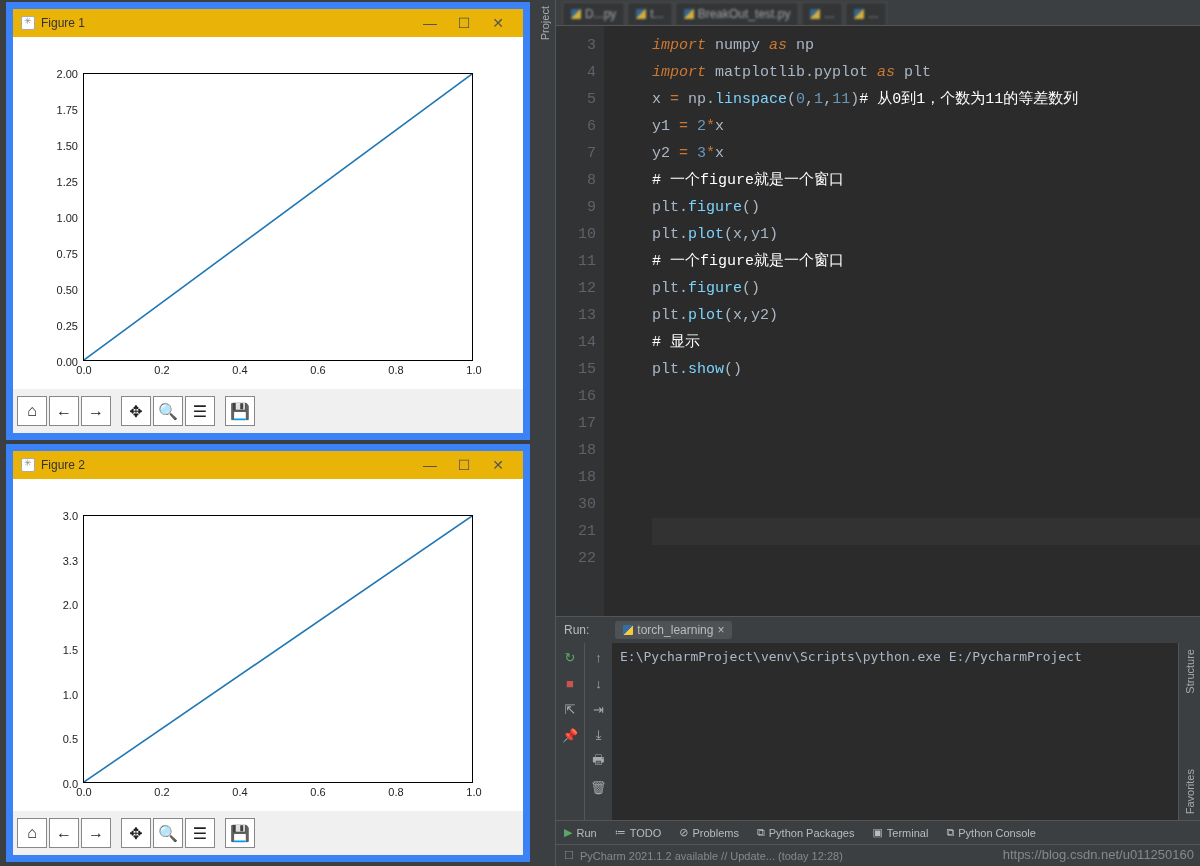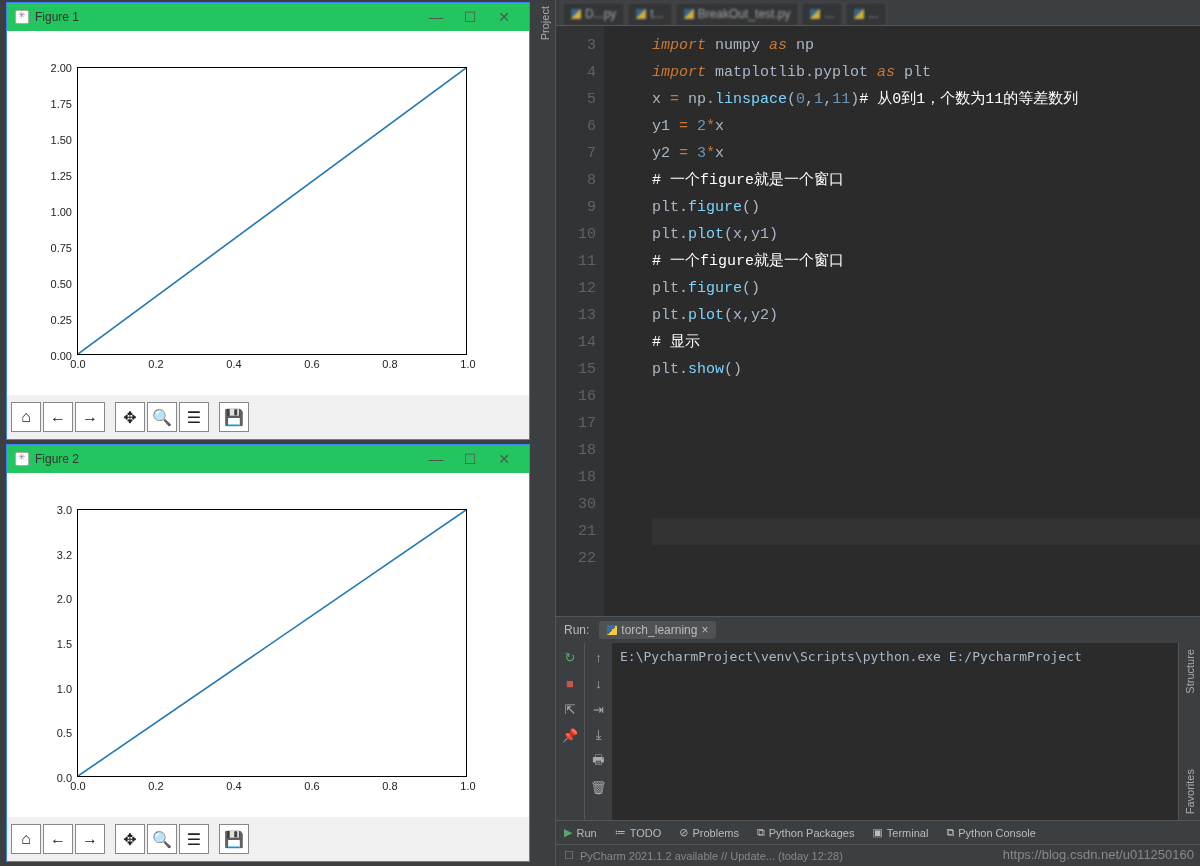--- a/index.html
+++ b/index.html
@@ -1,19 +1,19 @@
 <!DOCTYPE html>
 <html><head>
 <meta charset="utf-8">
 <style>
 * { box-sizing: border-box; margin: 0; padding: 0; }
 body { font-family: sans-serif; background: #2b2b2b; width: 1200px; height: 866px; overflow: hidden; position: relative; }
 
 .left-panel { position: absolute; left: 0; top: 0; width: 534px; height: 866px; background: #3c3f41; }
-.fig-window { position: absolute; left: 6px; width: 524px; background: #22c55e; border: 1px solid #3b82f6; }
+.fig-window { position: absolute; left: 6px; width: 524px; background: #eab308; border: 7px solid #3b82f6; }
 .fig-window.fig1 { top: 2px; height: 438px; }
 .fig-window.fig2 { top: 444px; height: 418px; }
 .titlebar { height: 28px; display: flex; align-items: center; padding: 0 8px; font-size: 12px; color: #333; }
 .titlebar .spacer { flex: 1; }
 .titlebar .winbtn { width: 34px; text-align: center; color: #555; font-size: 14px; cursor: default; }
 .tb-icon { width:14px; height:14px; margin-right:6px; display:inline-block; background:#fff; border:1px solid #aaa; border-radius:2px; position:relative; }
 .tb-icon::after { content:"✳"; font-size:9px; color:#888; position:absolute; top:-1px; left:2px; }
 .plot-area { background: #fff; height: calc(100% - 72px); position: relative; }
 .axes-box { position: absolute; border: 1px solid #000; }
 .fig1 .axes-box { left: 70px; top: 36px; width: 390px; height: 288px; }
@@ -43,21 +43,21 @@
 .code { flex:1; padding:6px 0 0 12px; color:#a9b7c6; white-space:pre; position:relative; }
 .code .row { height:27px;margin-left:36px; }
 .code .row.cursor-row { background:#323232; }
 .kw { color:#cc7832; font-style:italic; }
 .kw2 { color:#cc7832; }
 .fn { color:#7dd3fc; }
 .num { color:#6897bb; }
 .cmt { color:#ffffff; }
 
 .run-panel { height: 250px; border-top:1px solid #555; display:flex; flex-direction:column; }
-.run-hdr { height:26px; background:#3c3f41; display:flex; align-items:center; padding:0 8px; font-size:12px; color:#bbb; gap:10px; }
+.run-hdr { height:26px; background:#3c3f41; display:flex; align-items:center; padding:0 8px; font-size:12px; color:#bbb; gap:26px; }
 .run-hdr .runtab { background:#4e5254; padding:2px 8px; border-radius:3px; display:flex; align-items:center; gap:4px; }
 .run-body { flex:1; display:flex; background:#2b2b2b; }
 .run-gutter { width:28px; background:#3c3f41; display:flex; flex-direction:column; align-items:center; padding-top:6px; gap:10px; }
 .run-gutter2 { width:28px; background:#3c3f41; display:flex; flex-direction:column; align-items:center; padding-top:6px; gap:10px; border-left:1px solid #555; }
 .rg-icon { width:16px; height:16px; font-size:13px; color:#aaa; display:flex; align-items:center; justify-content:center; }
 .run-out { flex:1; padding:6px 8px; font-family:Consolas,monospace; font-size:13px; color:#a9b7c6; white-space:nowrap; overflow:hidden; }
 
 .bottom-tools { height:24px; background:#3c3f41; border-top:1px solid #555; display:flex; align-items:center; padding:0 8px; font-size:11px; color:#bbb; gap:18px; }
 .bottom-tools .bt { display:flex; gap:4px; align-items:center; }
 .status-bar { height:22px; background:#3c3f41; border-top:1px solid #555; display:flex; align-items:center; padding:0 8px; font-size:11px; color:#888; gap:6px; }
@@ -124,21 +124,21 @@
     <div class="plot-area">
       <div class="axes-box" id="axes2">
         <svg class="line-svg" viewBox="0 0 390 268" preserveAspectRatio="none">
           <line x1="0" y1="268" x2="390" y2="0" stroke="#1f77b4" stroke-width="1.6"></line>
         </svg>
       <span class="tick-y" style="top: 268px;">0.0</span>
           <span class="tick-y" style="top: 223.333px;">0.5</span>
           <span class="tick-y" style="top: 178.667px;">1.0</span>
           <span class="tick-y" style="top: 134px;">1.5</span>
           <span class="tick-y" style="top: 89.3333px;">2.0</span>
-          <span class="tick-y" style="top: 44.6667px;">3.2</span>
+          <span class="tick-y" style="top: 44.6667px;">3.3</span>
           <span class="tick-y" style="top: 0px;">3.0</span>
           <span class="tick-x" style="left: 0px;">0.0</span>
           <span class="tick-x" style="left: 78px;">0.2</span>
           <span class="tick-x" style="left: 156px;">0.4</span>
           <span class="tick-x" style="left: 234px;">0.6</span>
           <span class="tick-x" style="left: 312px;">0.8</span>
           <span class="tick-x" style="left: 390px;">1.0</span>
         </div>
     </div>
     <div class="toolbar">

